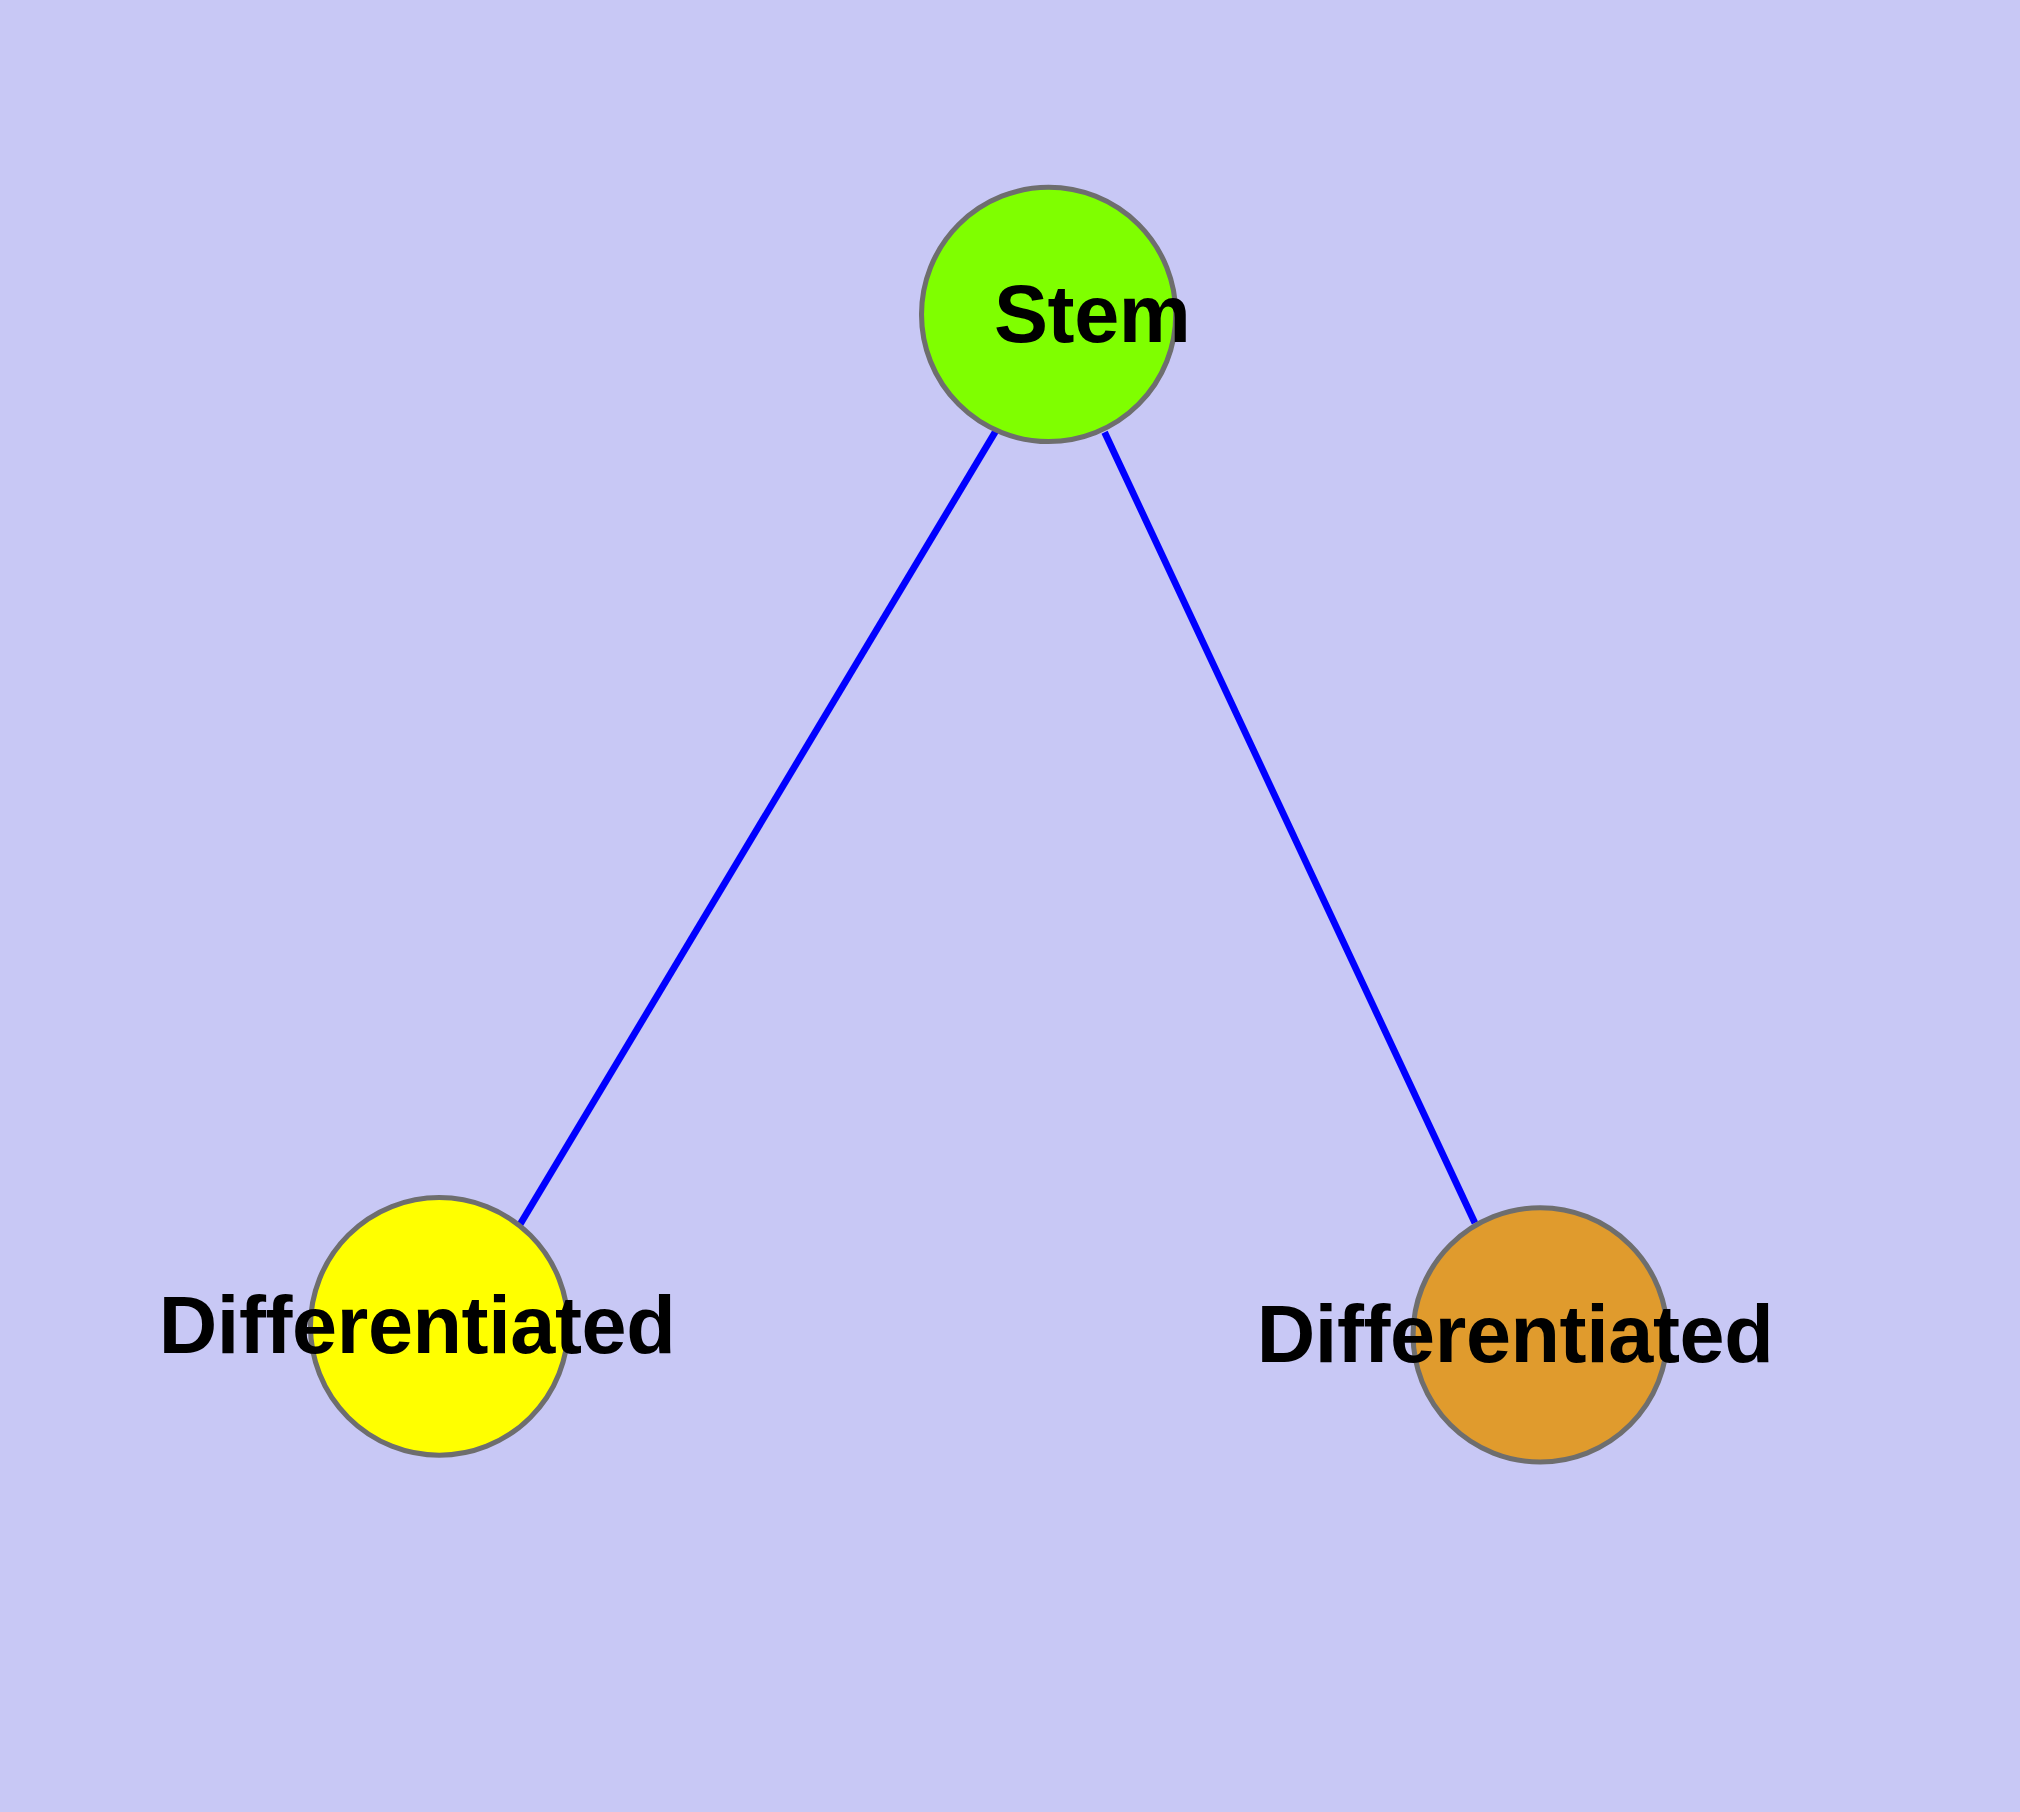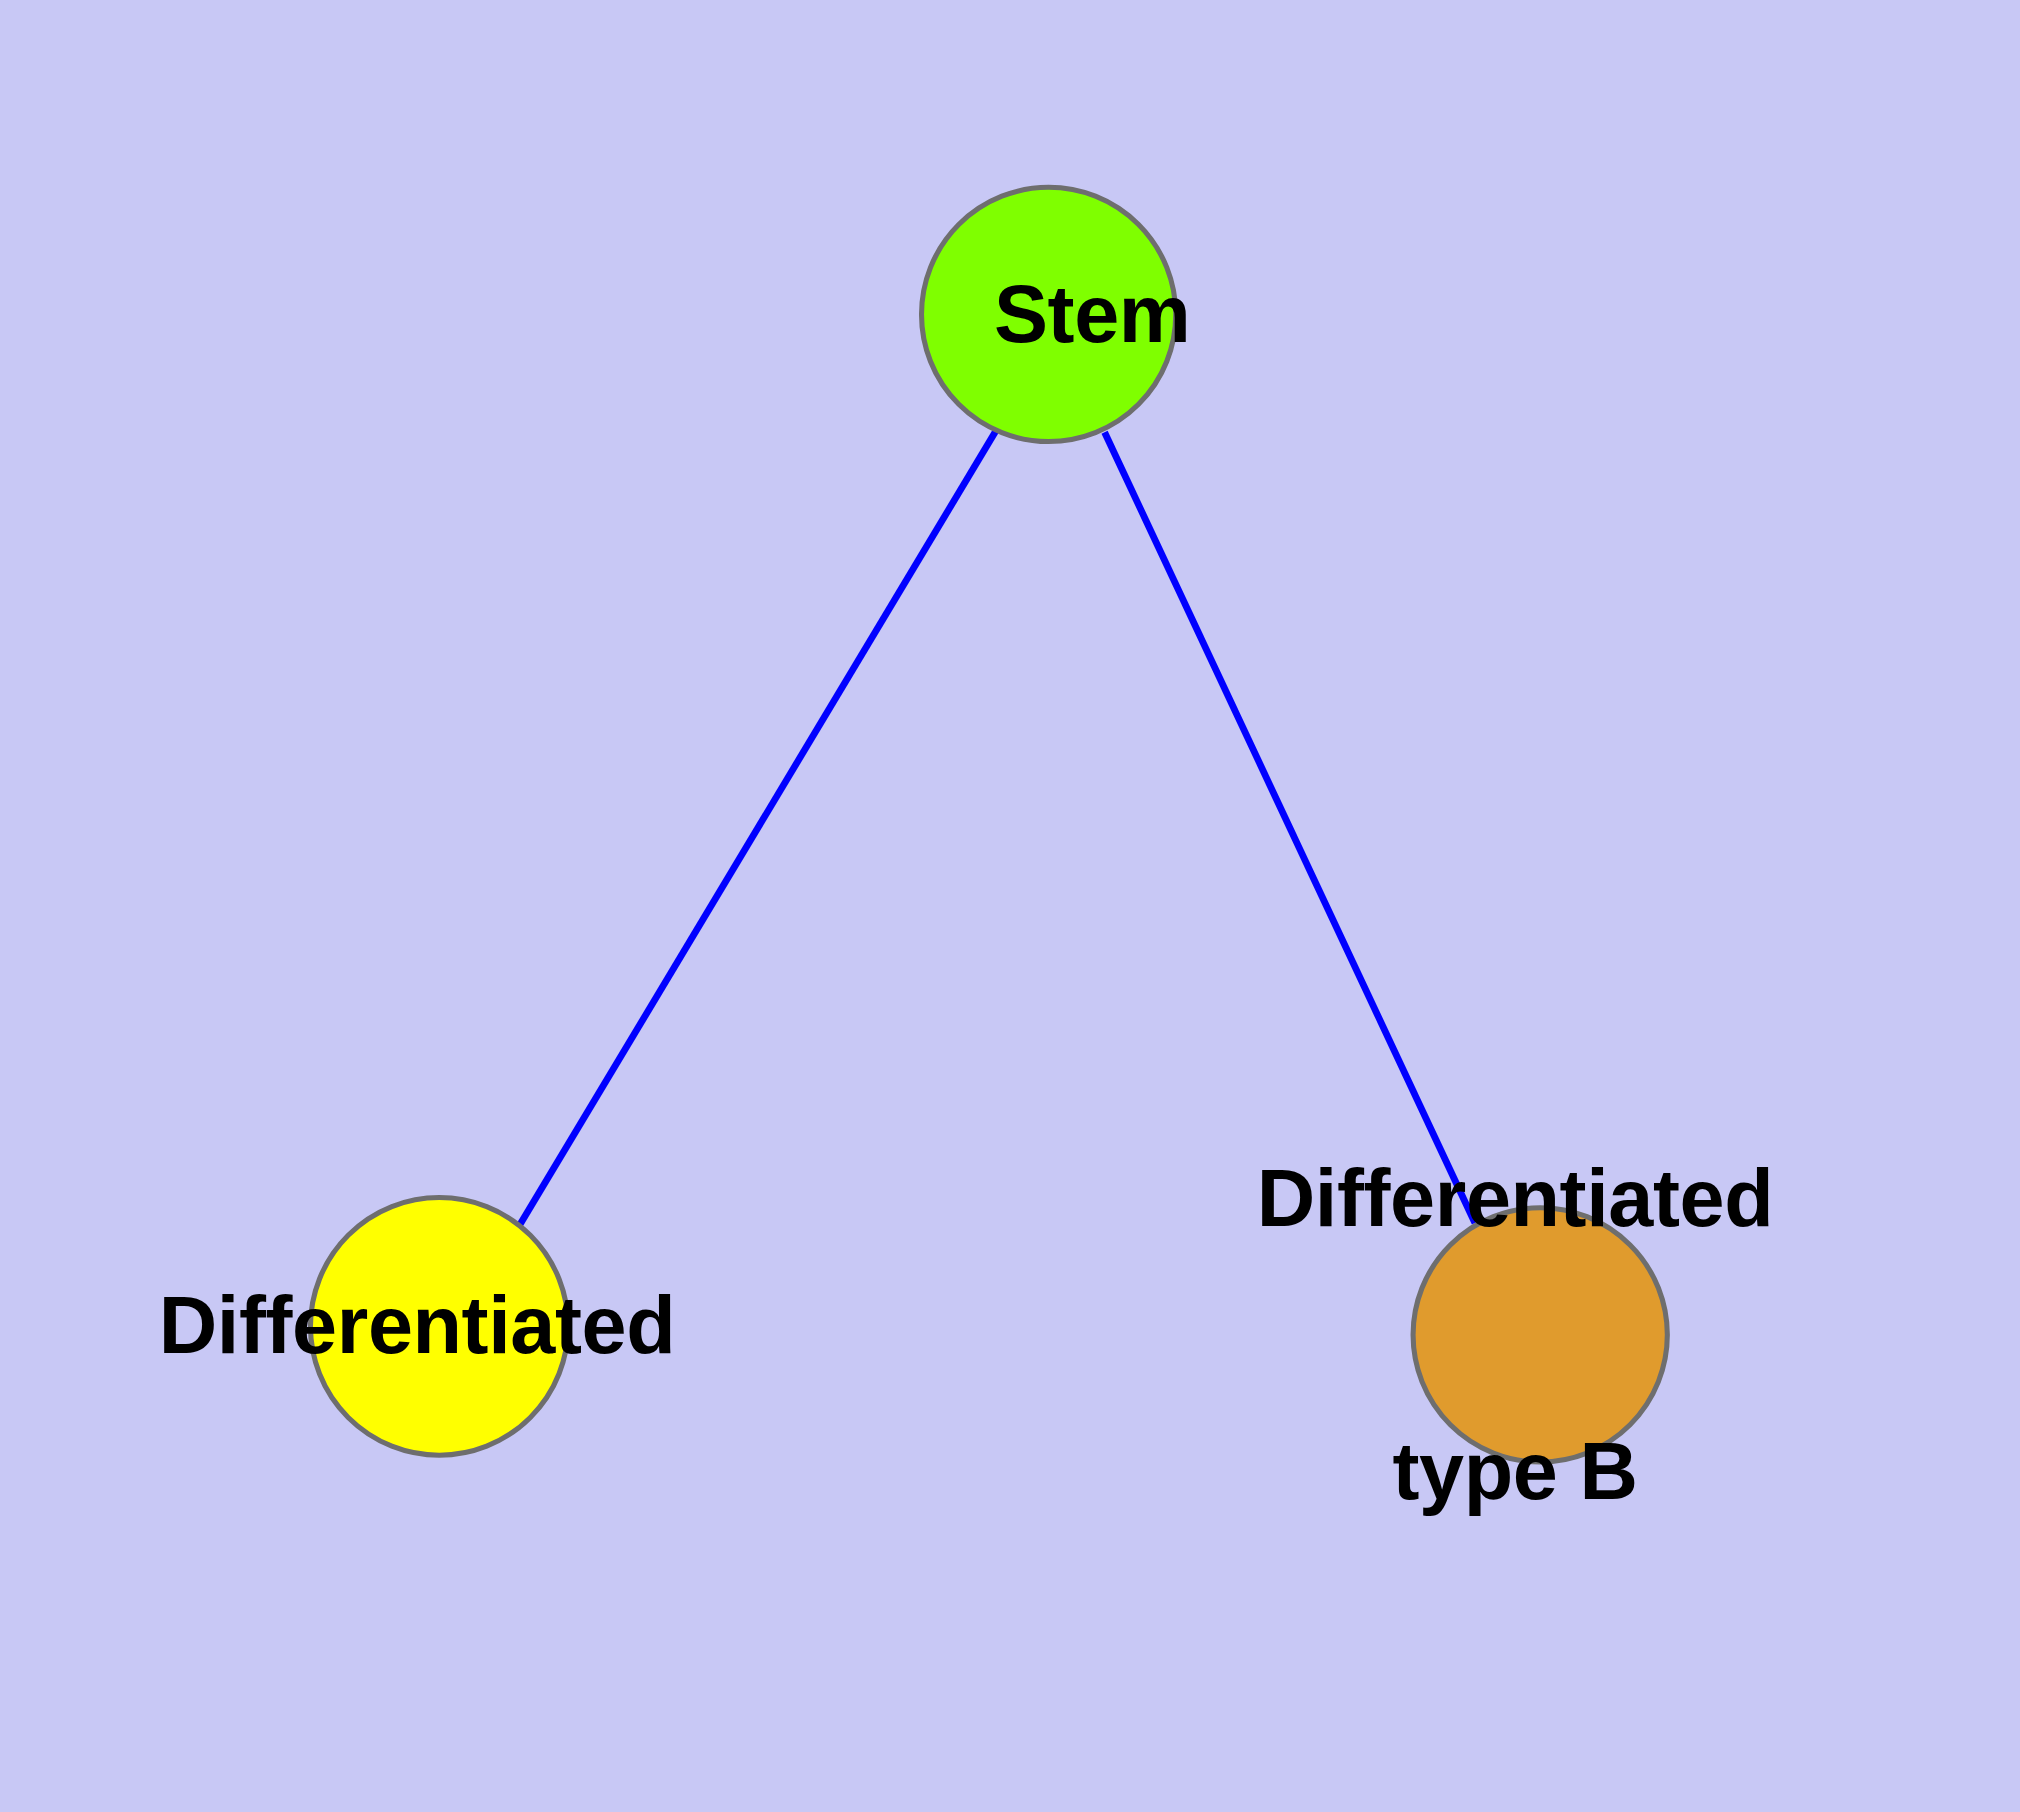--- a/index.html
+++ b/index.html
@@ -63,17 +63,16 @@
   <div class="node-label" style="left:1048px; top:314px;">
     <span>Stem</span>
   </div>
 
   <div class="node-label" style="left:417px; top:1326px;">
     <div>Differentiated</div>
   </div>
 
   <div class="node-label" style="left:1515px; top:1335px;">
     <div>Differentiated</div>
-    <div>type B</div>
   </div>
 
 </div>
 
 
 </body></html>

